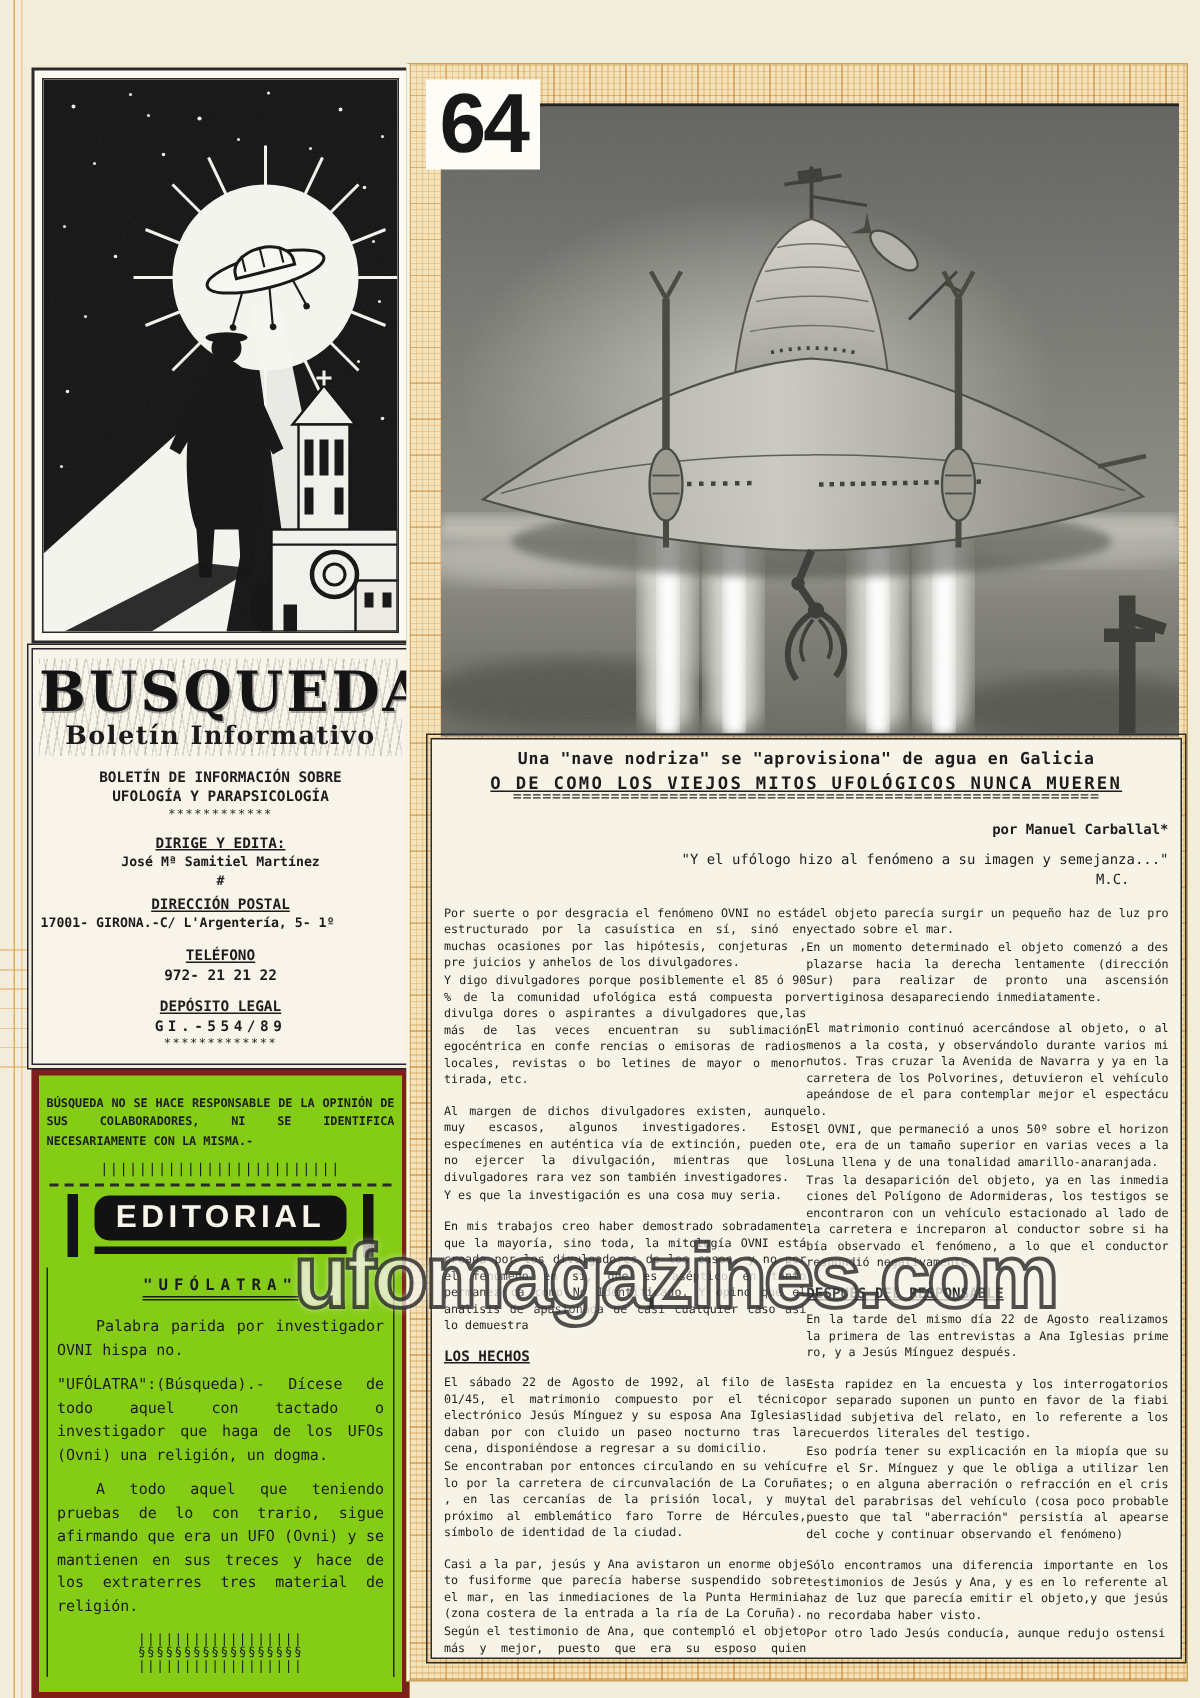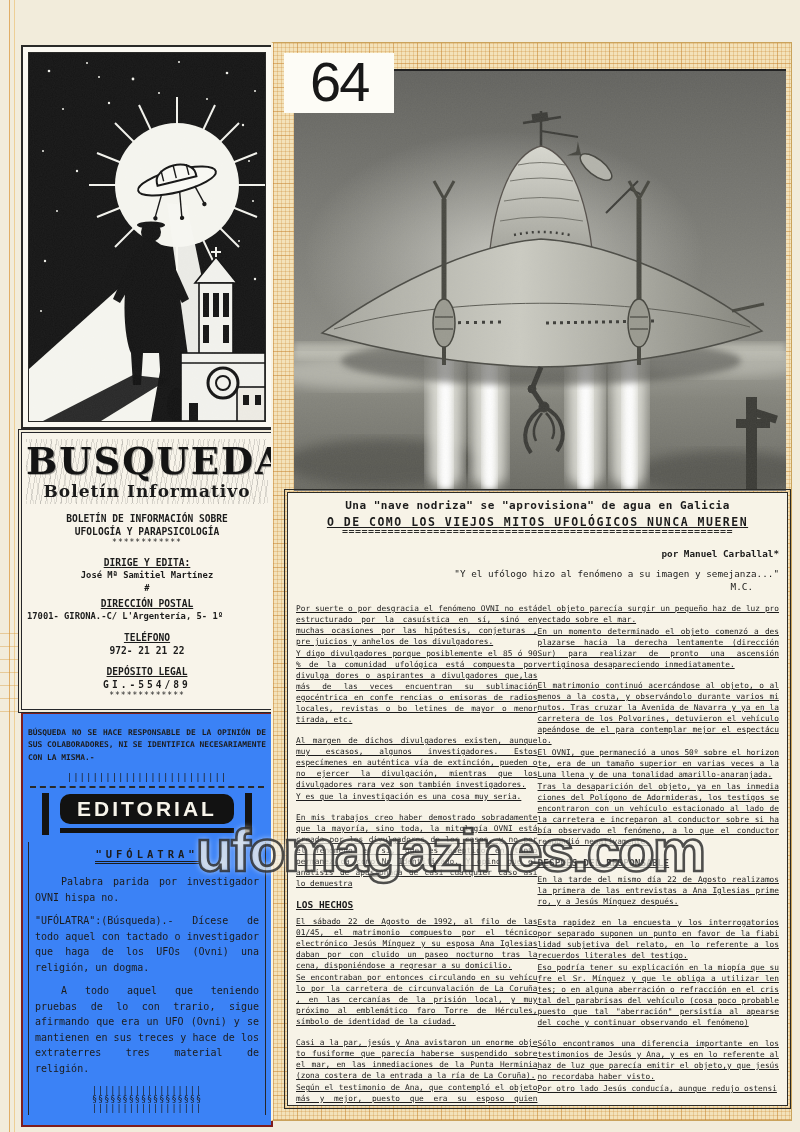--- a/index.html
+++ b/index.html
@@ -24,21 +24,21 @@
     text-align:center;letter-spacing:2px;color:#141414;text-shadow:1px 1px 0 rgba(20,20,20,.35);}
   .mast-sub{font-family:"DejaVu Serif",serif;font-weight:bold;font-size:17px;line-height:20px;
     text-align:center;letter-spacing:1px;color:#1b1b1b;}
   .m-line{font-size:9.6px;line-height:13px;font-weight:bold;text-align:center;}
   .m-small{font-size:8.8px;}
   .m-label{text-decoration:underline;margin-top:8px;}
   .m-stars{font-size:8px;line-height:10px;text-align:center;letter-spacing:1px;}
   .m-postal{display:flex;justify-content:flex-start;font-size:8.8px;font-weight:bold;
     line-height:13px;padding:0 1px;}
   .m-deposit{letter-spacing:3px;}
-  .lower-box{margin-top:2px;border:2px solid #7f1d1d;background:#3b82f6;
+  .lower-box{margin-top:2px;border:5px solid #7f1d1d;background:#84cc16;
     padding:5px 3px 10px;min-height:372px;box-sizing:border-box;}
   .disclaimer{font-size:7.9px;line-height:12.5px;text-align:justify;padding:0 2px;font-weight:bold;}
   .orn-bars{font-size:9px;line-height:11px;text-align:center;letter-spacing:1px;margin-top:4px;}
   .dash-rule{border-top:2px dashed #2a2a28;margin:3px 4px 4px;}
   .ed-banner{position:relative;height:46px;margin:0 2px;}
   .ed-sidebar{position:absolute;top:1px;width:7px;height:42px;background:#141414;}
   .ed-sidebar.l{left:14px;}  .ed-sidebar.r{right:14px;}
   .ed-box{position:absolute;left:32px;right:32px;top:2px;height:30px;background:#121212;
     color:#f7f4ea;font-family:"Liberation Sans",sans-serif;font-weight:bold;font-size:21px;
     letter-spacing:3px;text-align:center;line-height:30px;border-radius:10px;}
@@ -51,38 +51,38 @@
   .ind{text-indent:26px;}
   .orn-stack{text-align:center;font-size:8.5px;line-height:9px;margin-top:10px;letter-spacing:1px;}
   
   .grid-col{position:absolute;left:271px;top:42px;width:521px;height:1079px;box-sizing:border-box;
     background-color:#f3e2ba;border:1px solid #caa35c;border-left:2px solid #f8f3e3;
     background-image:
       repeating-linear-gradient(0deg,rgba(200,130,40,.26) 0 1px,transparent 1px 4px),
       repeating-linear-gradient(90deg,rgba(200,130,40,.26) 0 1px,transparent 1px 4px),
       repeating-linear-gradient(0deg,rgba(186,112,24,.32) 0 1px,transparent 1px 24px),
       repeating-linear-gradient(90deg,rgba(186,112,24,.32) 0 1px,transparent 1px 24px);}
-  .page-num{position:absolute;left:11px;top:10px;background:#fdfcf6;padding:0 26px 2px;
-    font-family:"Liberation Sans",sans-serif;font-weight:normal;font-size:56px;line-height:58px;
+  .page-num{position:absolute;left:11px;top:10px;background:#fdfcf6;padding:0 9px 2px;
+    font-family:"Liberation Sans",sans-serif;font-weight:bold;font-size:56px;line-height:58px;
     letter-spacing:-2px;color:#181818;z-index:3;}
   .main-image{position:absolute;left:21px;top:26px;width:492px;height:420px;
     border-top:2px solid #222;background:#777;}
   .article-box{position:absolute;left:14px;top:449px;width:501px;height:614px;background:#f7f3e7;
     border:1px solid #2b2b28;outline:1px solid #2b2b28;outline-offset:2px;
     box-sizing:border-box;padding:4px 8px;overflow:hidden;}
   .caption{font-size:11px;font-weight:bold;text-align:center;letter-spacing:.5px;margin-top:2px;}
   .headline{font-size:11.5px;font-weight:bold;text-align:center;letter-spacing:1.5px;
     text-decoration:underline;margin-top:3px;}
   .eq-rule{height:8px;overflow:hidden;font-size:10px;line-height:8px;text-align:center;
     letter-spacing:.5px;color:#2a2a28;margin-top:-1px;}
   .by-row{display:flex;justify-content:flex-end;align-items:flex-start;margin-top:12px;}
   .byline{font-size:9.3px;font-weight:bold;}
   .quote-blk{text-align:right;font-size:9.3px;line-height:13px;margin-top:8px;}
   .quote-attrib{margin-right:26px;}
-  .cols{display:flex;margin-top:10px;text-decoration:underline;}
+  .cols{display:flex;margin-top:10px;}
   .col{width:50%;font-size:7.8px;line-height:11px;text-align:justify;}
   .bp{margin:0 0 1px;}
   .g{margin-bottom:10px;}
   .colhead{font-size:9.5px;font-weight:bold;text-decoration:underline;margin:3px 0 6px;}
   
   .wm{position:absolute;left:196px;top:816px;width:604px;z-index:40;pointer-events:none;
     font-family:"Liberation Sans",sans-serif;font-weight:bold;font-size:60px;letter-spacing:-2px;
     color:rgba(238,232,218,.45);-webkit-text-stroke:2.6px rgba(42,42,42,.82);
     text-shadow:0 0 6px rgba(255,255,255,.75);white-space:nowrap;}
 </style>

